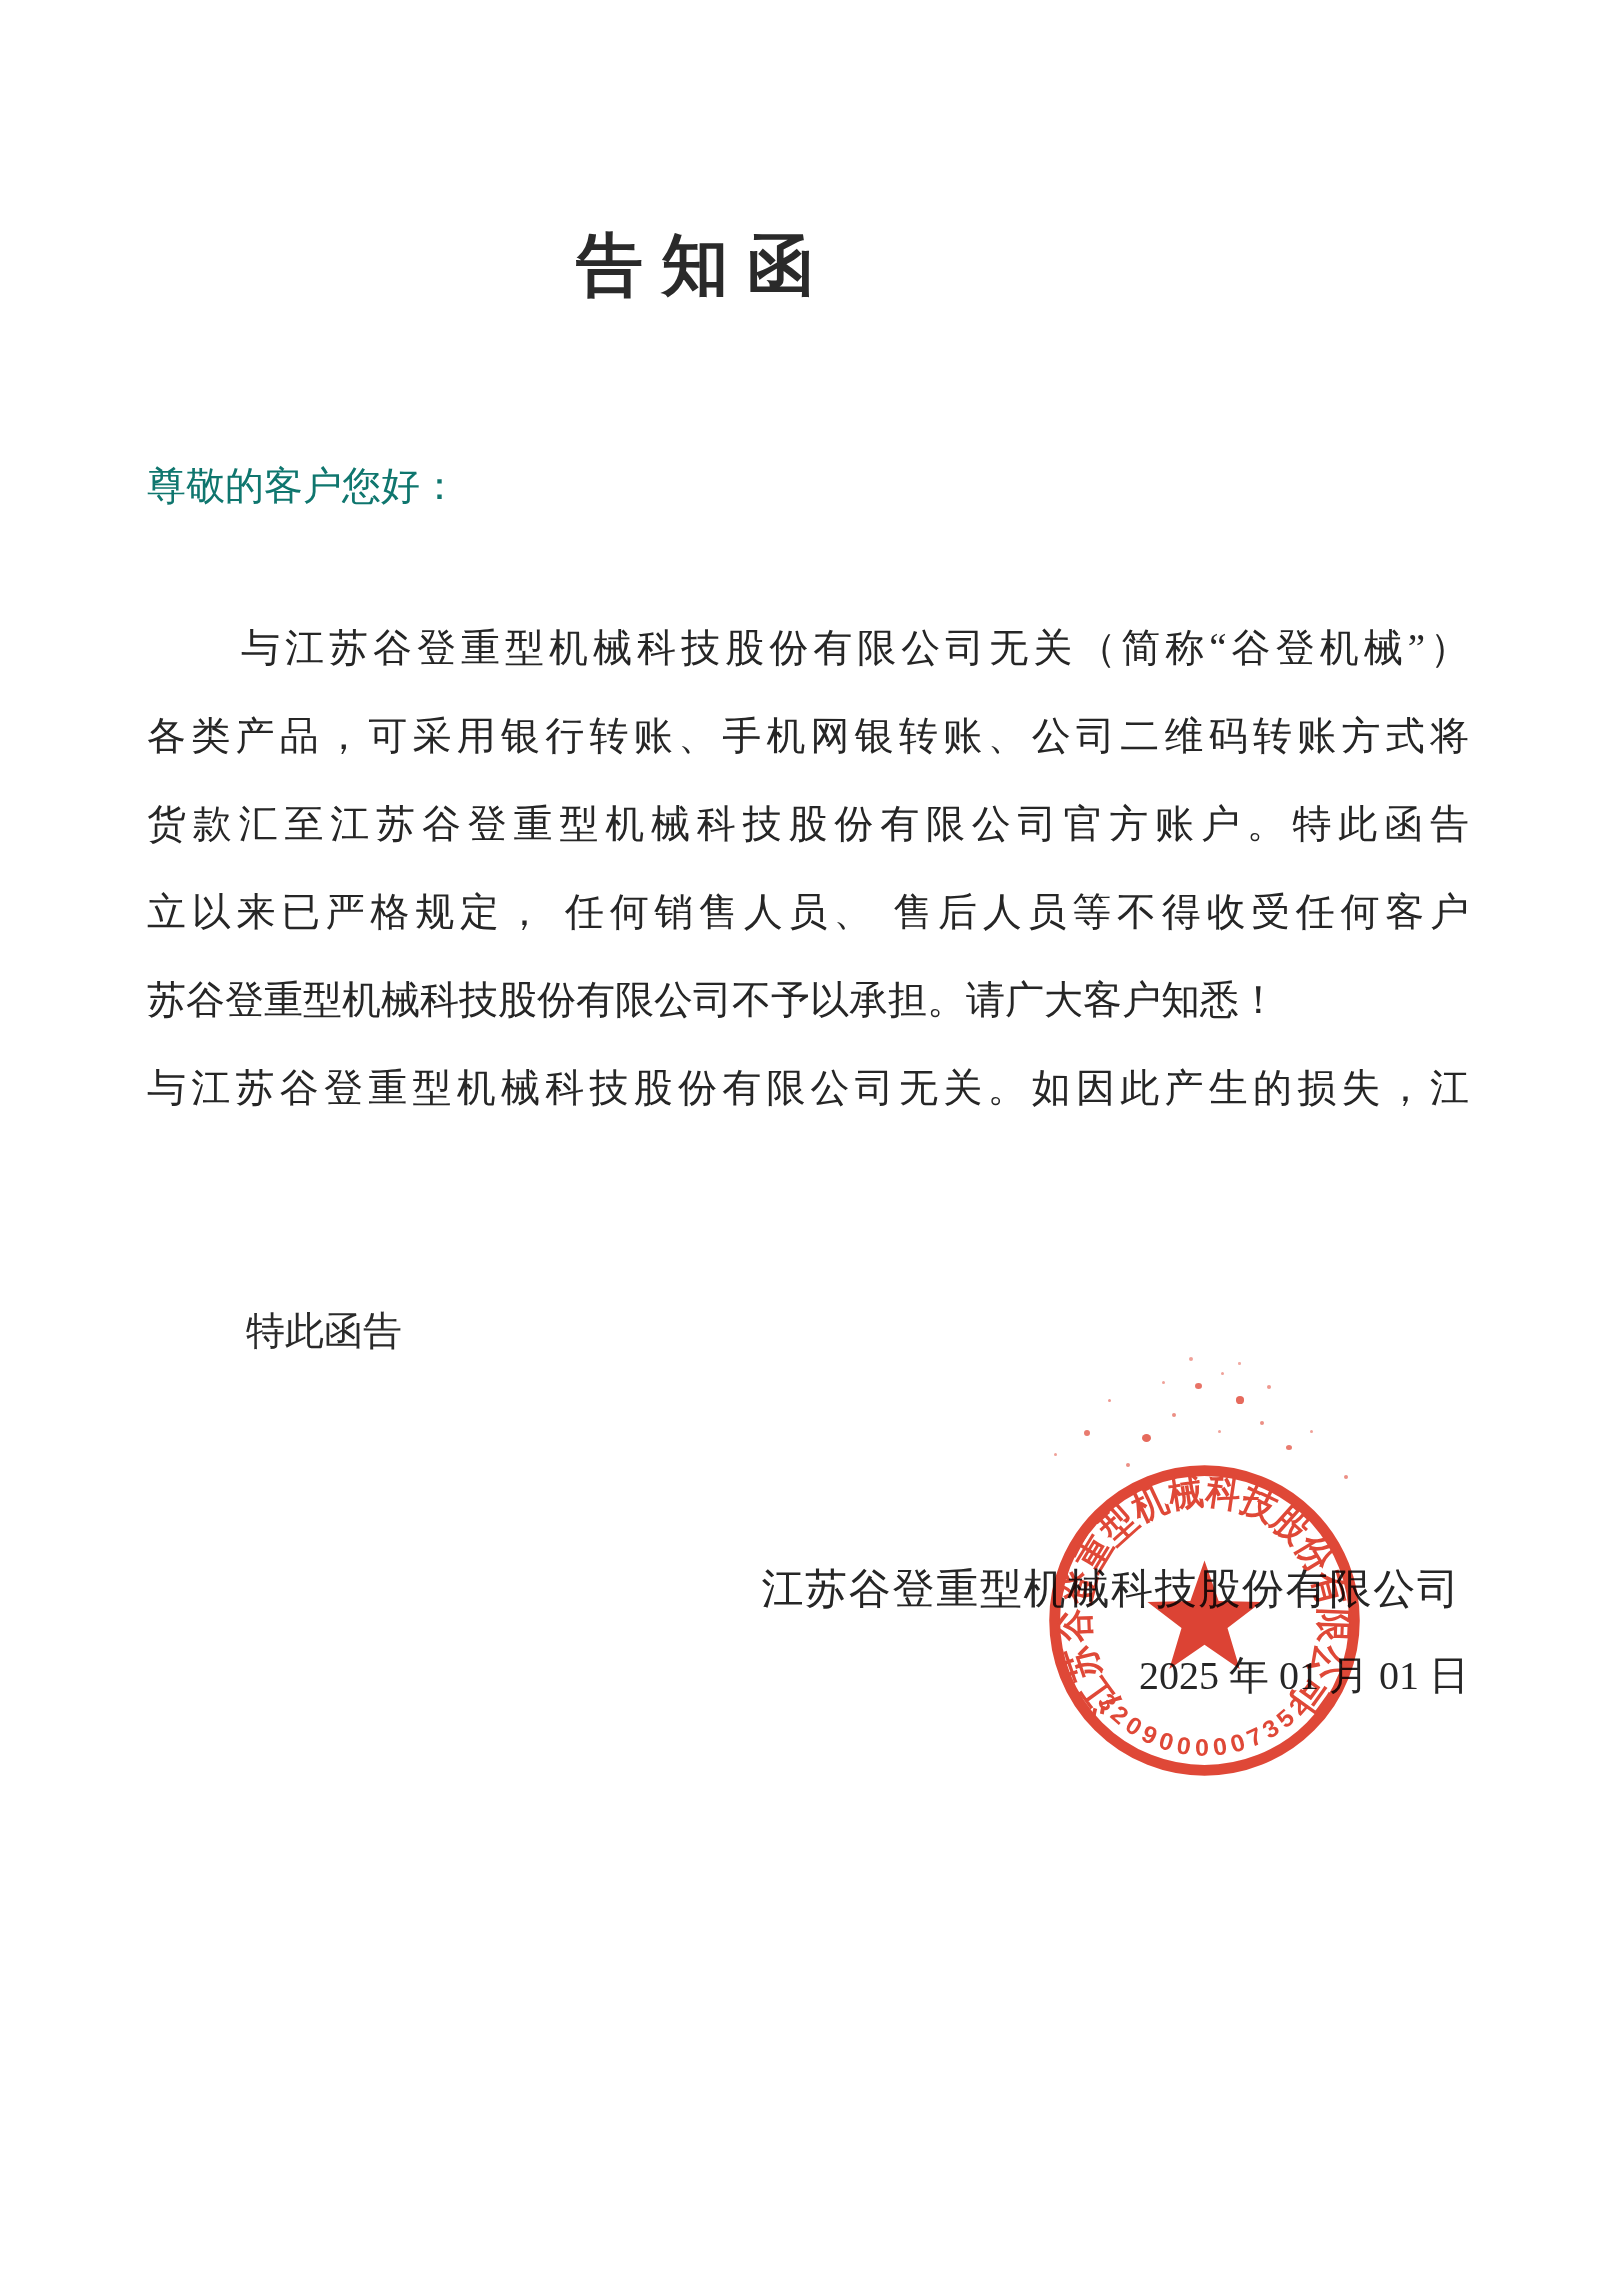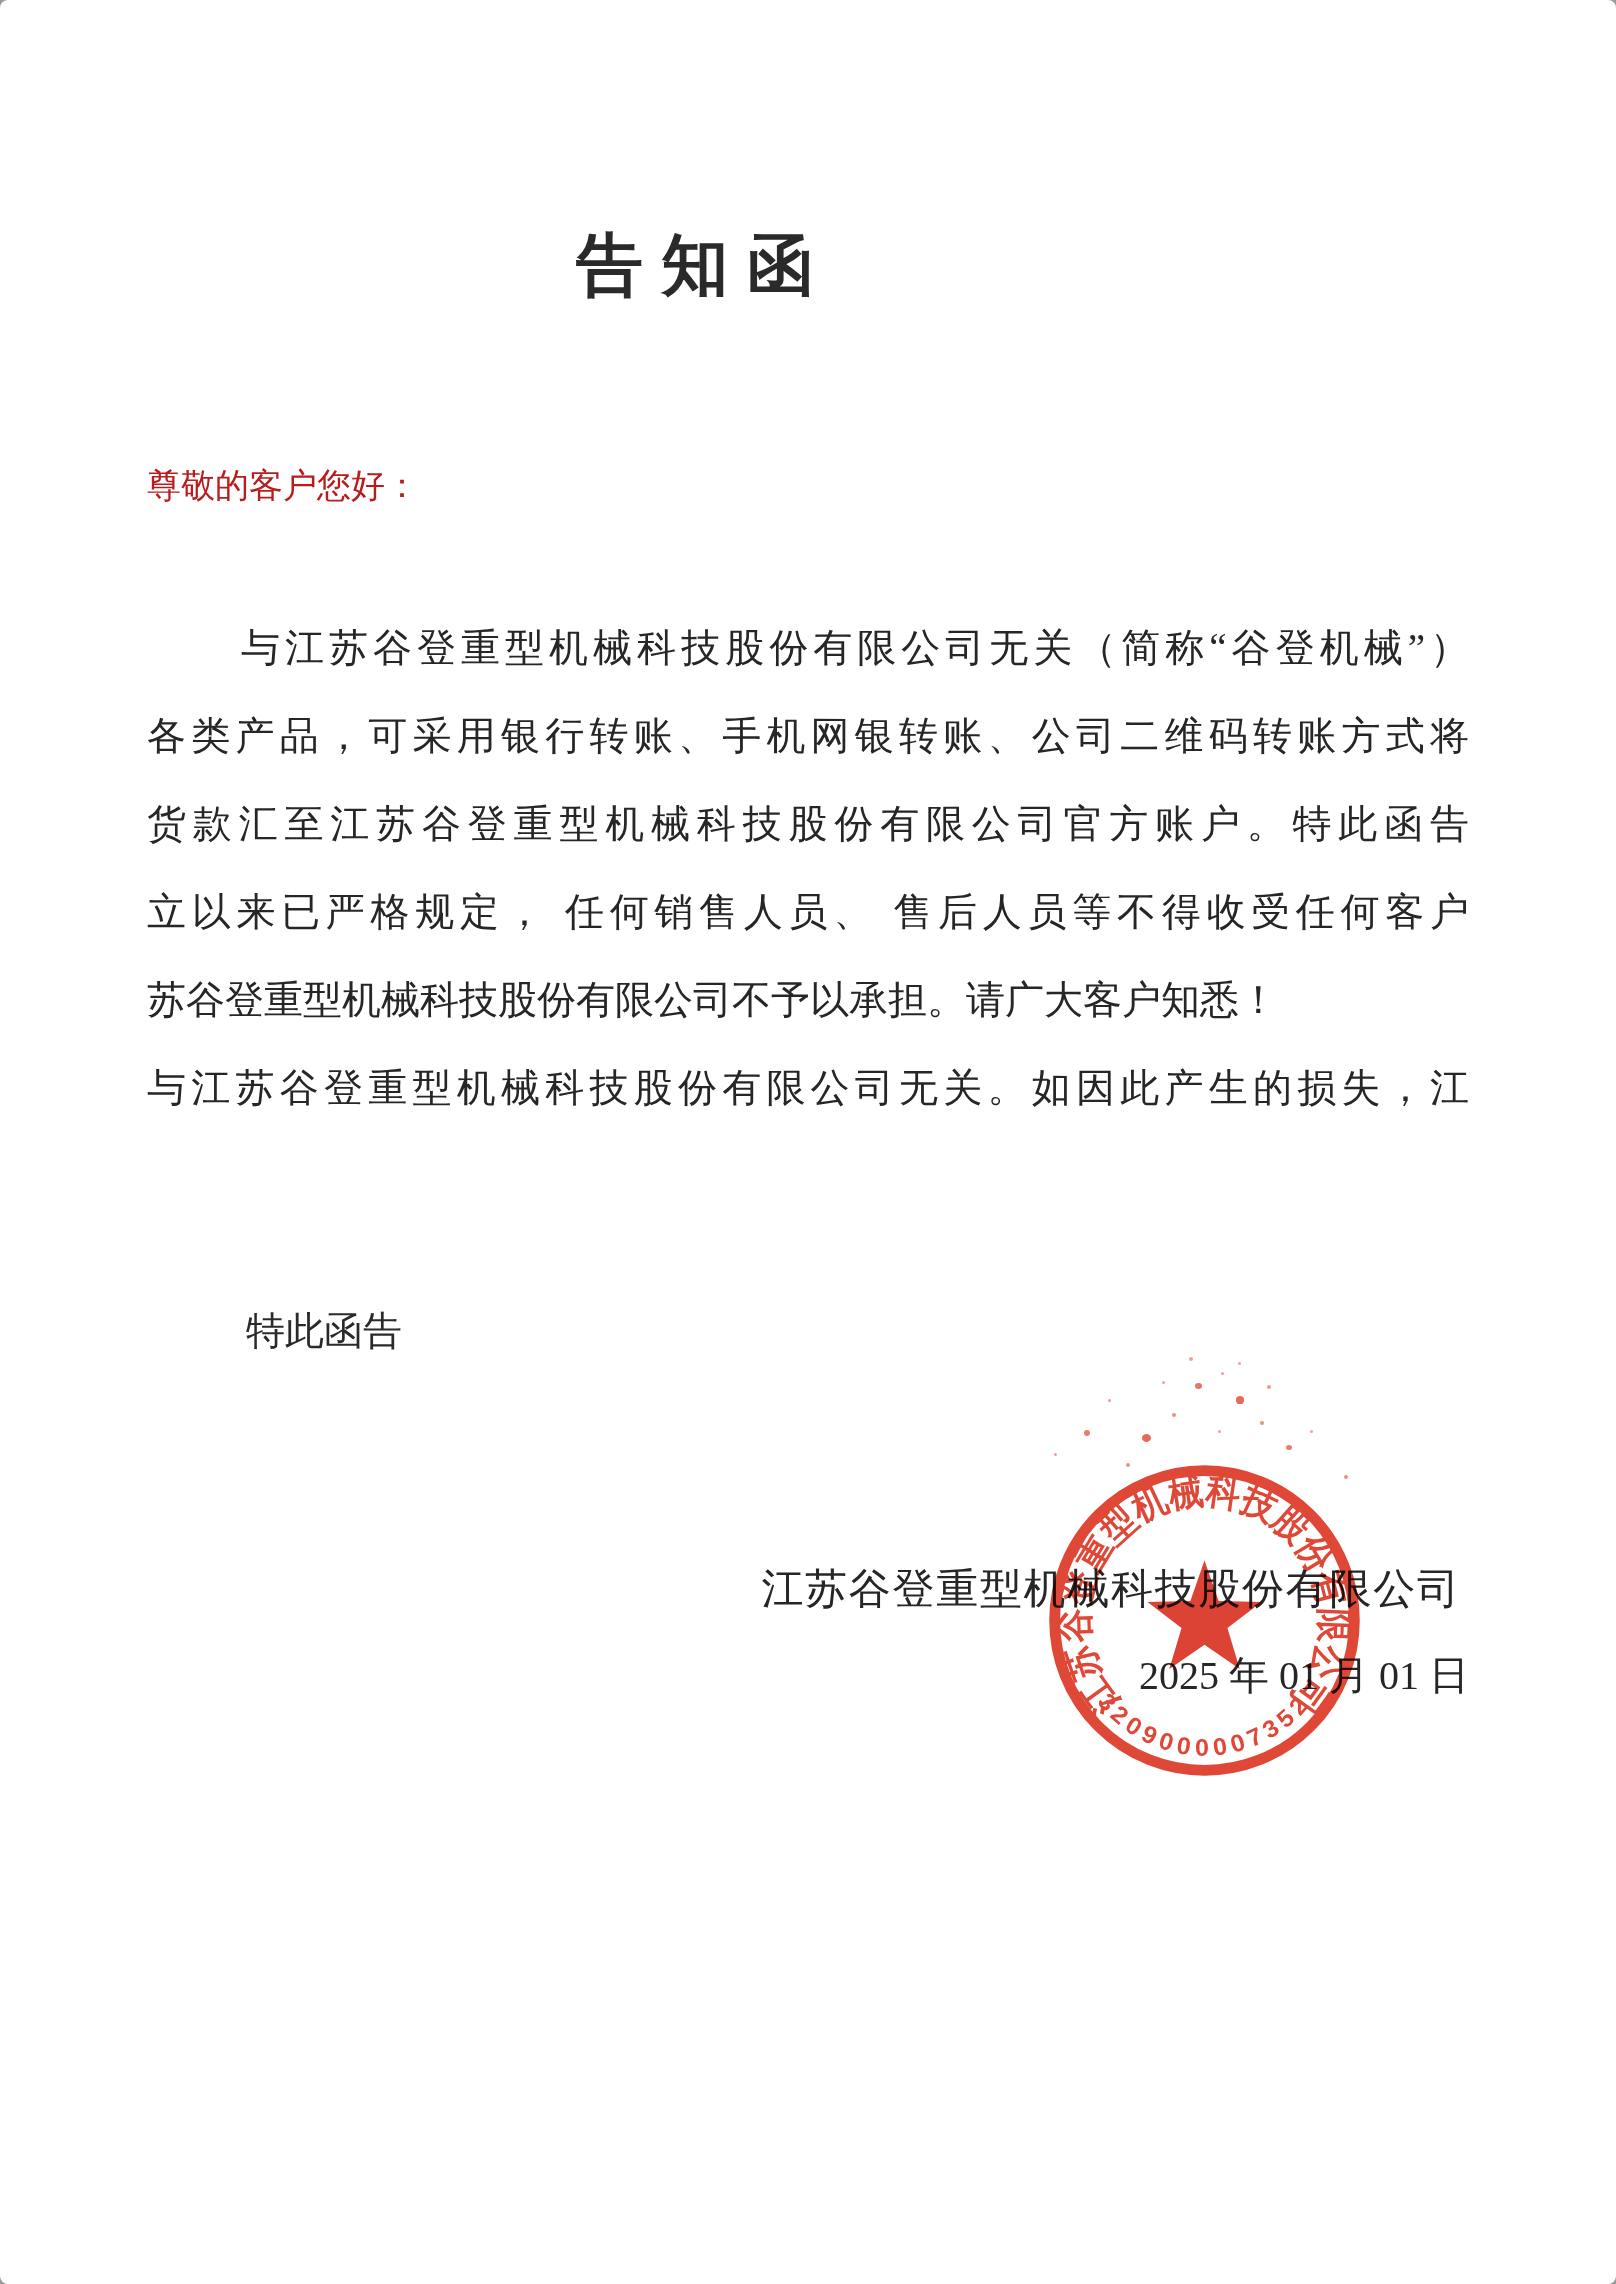--- a/index.html
+++ b/index.html
@@ -4,31 +4,30 @@
 <style>
   html,body{margin:0;padding:0;background:#9a9a9a;}
   .page{
     position:relative;
     width:1616px;height:2284px;
     margin:0 auto;
     background:#ffffff;
     font-family:"Liberation Serif","DejaVu Serif",serif;
     color:#232323;
     overflow:hidden;
-    border-radius:8px;
   }
   .title{
     position:absolute;left:576px;top:224px;
     font-family:"Liberation Sans","DejaVu Sans",sans-serif;
     font-weight:700;font-size:67px;line-height:81px;
     letter-spacing:18.5px;white-space:nowrap;color:#2a2a2a;
   }
   .greeting{
     position:absolute;left:147px;top:460px;
-    font-size:34px;line-height:52px;color:#b91c1c;
+    font-size:39px;line-height:52px;color:#0f766e;
   }
   .body-block{
     position:absolute;left:147px;top:604px;width:1322px;
   }
   .line{
     height:88px;line-height:88px;font-size:39px;
     white-space:nowrap;color:#262626;
   }
   .line.fill{
     white-space:normal;text-align:justify;text-align-last:justify;

